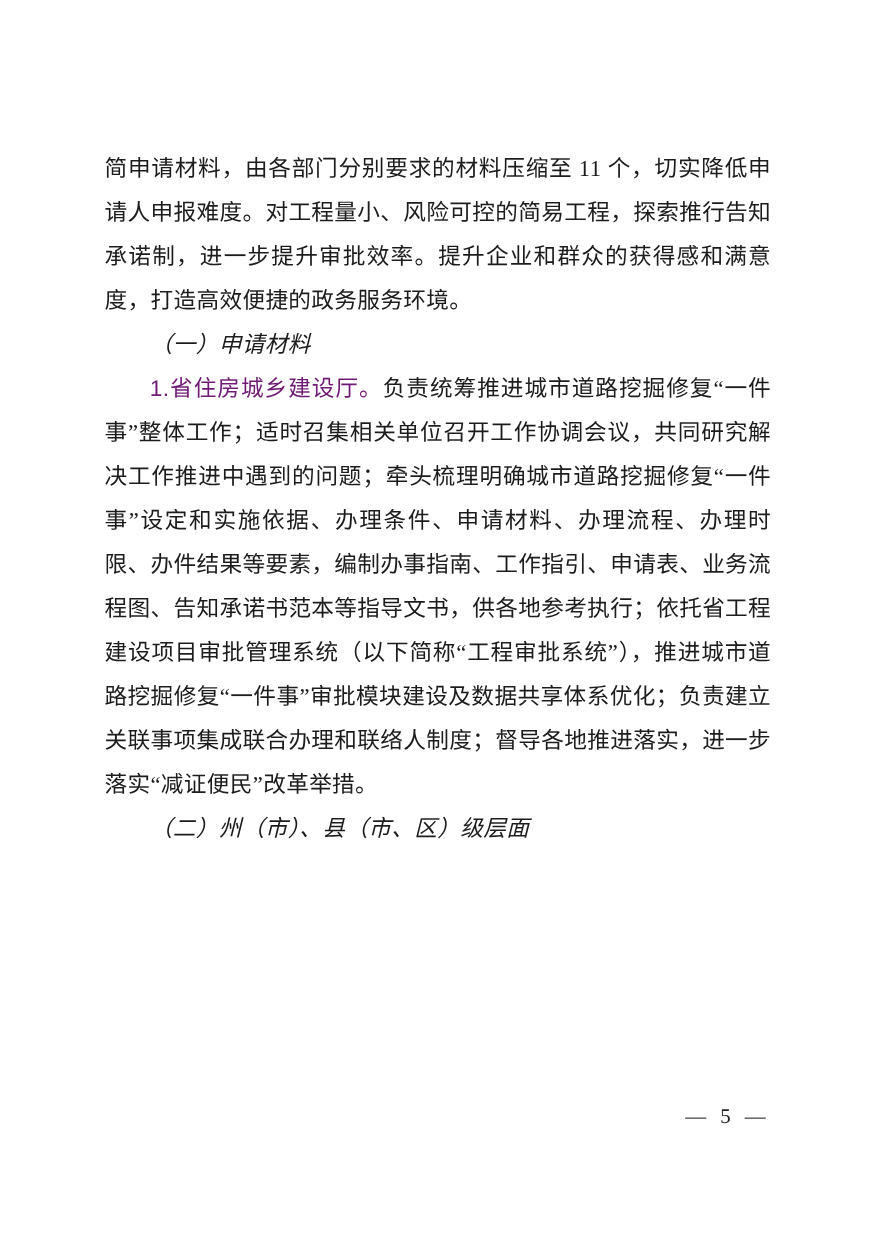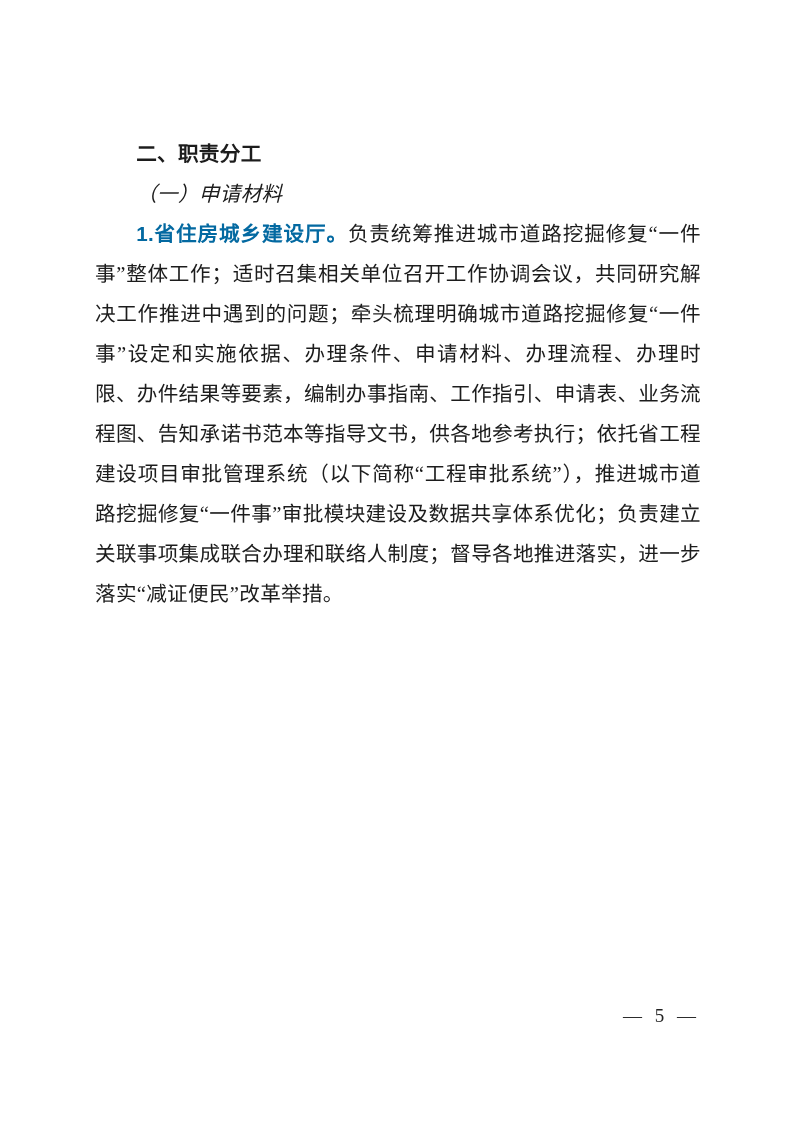--- a/index.html
+++ b/index.html
@@ -38,49 +38,50 @@
     font-weight: bold;
     color: #111;
   }
   .h2 {
     font-style: italic; 
     font-weight: 500;
     color: #161616;
   }
   .lead {
     font-style: normal;
-    font-weight: bold;
+    font-weight: normal;
     font-family: "Liberation Sans", "DejaVu Sans", sans-serif;
-    color: #0369a1;
+    color: #701a75;
   }
   .page-number {
     position: absolute;
     top: 1003px;
     right: 93px;
     font-size: 19px;
     line-height: 26px;
     letter-spacing: 4px;
     color: #222;
     font-family: "Liberation Serif", "DejaVu Serif", serif;
   }
 </style>
 </head>
 <body>
 
 <div class="page">
 
   <div class="text-block">
 
+    <p>简申请材料，由各部门分别要求的材料压缩至 11 个，切实降低申请人申报难度。对工程量小、风险可控的简易工程，探索推行告知承诺制，进一步提升审批效率。提升企业和群众的获得感和满意度，打造高效便捷的政务服务环境。</p>
 
-    <p class="h1 indent">二、职责分工</p>
 
     <p class="h2 indent">（一）申请材料</p>
 
     <p class="indent"><b class="lead">1.省住房城乡建设厅。</b><span>负责统筹推进城市道路挖掘修复“一件事”整体工作；适时召集相关单位召开工作协调会议，共同研究解决工作推进中遇到的问题；牵头梳理明确城市道路挖掘修复“一件事”设定和实施依据、办理条件、申请材料、办理流程、办理时限、办件结果等要素，编制办事指南、工作指引、申请表、业务流程图、告知承诺书范本等指导文书，供各地参考执行；依托省工程建设项目审批管理系统（以下简称“工程审批系统”），推进城市道路挖掘修复“一件事”审批模块建设及数据共享体系优化；负责建立关联事项集成联合办理和联络人制度；督导各地推进落实，进一步落实“减证便民”改革举措。</span></p>
 
 
+    <p class="h2 indent">（二）州（市）、县（市、区）级层面</p>
 
 
   </div>
 
   <div class="page-number">— 5 —</div>
 
 </div>
 
 </body></html>

